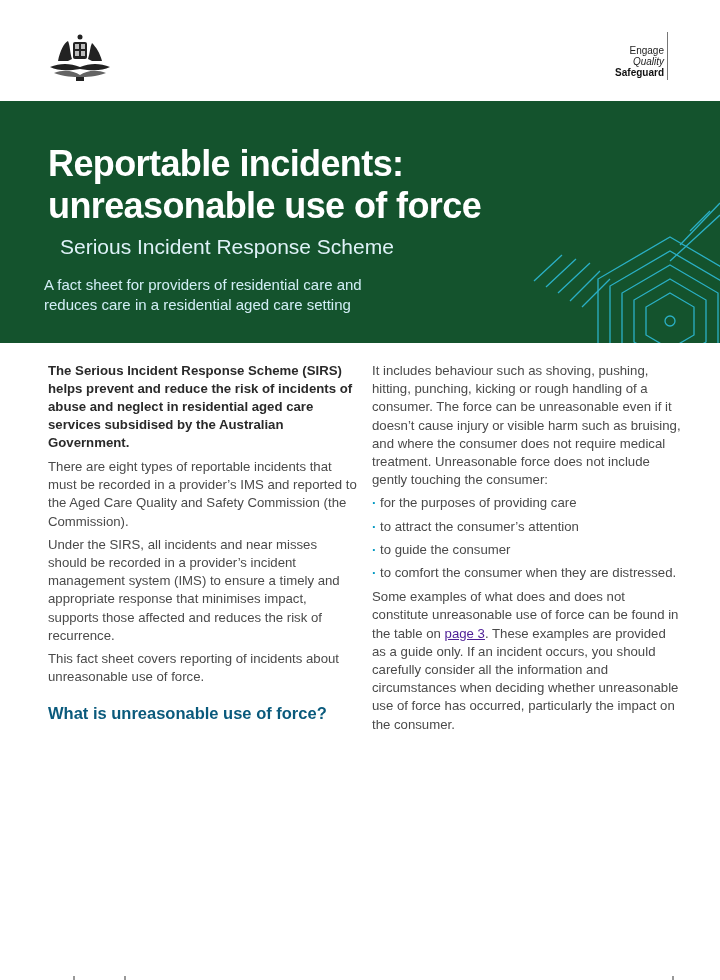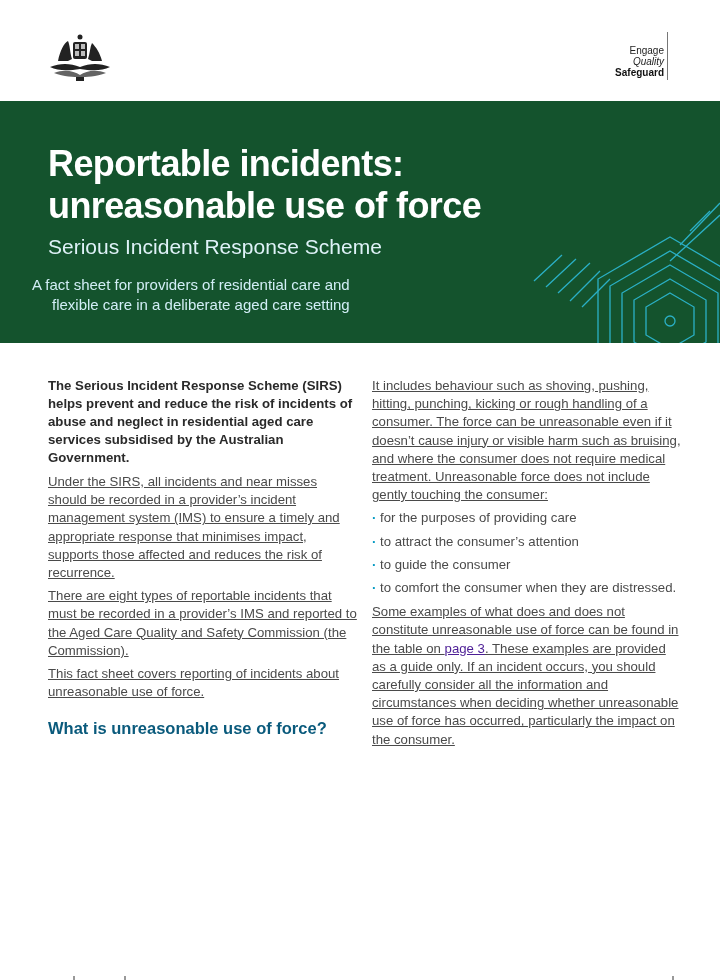--- a/index.html
+++ b/index.html
@@ -14,28 +14,28 @@
     .gov-line2 { font-family: "Liberation Serif", serif; font-weight: bold; font-size: 11.5px; color: #111; line-height: 14px; }
 
     .tagline { position: absolute; right: 56px; top: 45px; text-align: right; font-size: 10px; line-height: 11px; color: #222; }
     .tagline .t-engage { font-weight: normal; }
     .tagline .t-empower { font-style: italic; }
     .tagline .t-safeguard { font-weight: bold; color: #111; }
     .tag-rule { position: absolute; left: 667px; top: 32px; width: 1px; height: 48px; background: #777; }
 
     .banner { position: absolute; left: 0; top: 101px; width: 720px; height: 242px; background: #14532d; overflow: hidden; }
     .banner-title { position: absolute; left: 48px; top: 42px; color: #fff; font-weight: bold; font-size: 36px; line-height: 42px; letter-spacing: -0.6px; }
-    .banner-sub { position: absolute; left: 48px; top: 133px; color: #dff2f8; font-size: 21px; line-height: 26px; font-weight: normal; }
-    .banner-desc { position: absolute; left: 32px; top: 174px; color: #d2eef6; font-size: 15px; line-height: 20px; text-align: right; }
+    .banner-sub { position: absolute; left: 60px; top: 133px; color: #dff2f8; font-size: 21px; line-height: 26px; font-weight: normal; }
+    .banner-desc { position: absolute; left: 44px; top: 174px; color: #d2eef6; font-size: 15px; line-height: 20px; }
     .hex-pattern { position: absolute; left: 450px; top: 100px; width: 270px; height: 142px; }
 
-    .col { position: absolute; top: 377px; font-size: 13.2px; line-height: 18.2px; color: #4a4a4a; }
+    .col { position: absolute; top: 362px; font-size: 13.2px; line-height: 18.2px; color: #4a4a4a; }
     .col-left { left: 48px; width: 310px; }
     .col-right { left: 372px; width: 310px; }
-    .p { margin-bottom: 5px; text-decoration: underline; }
+    .p { margin-bottom: 5px; }
     .lead { font-weight: bold; color: #2a2a2a; font-size: 13.2px; line-height: 18px; margin-bottom: 6px; }
     .h2 { color: #0a5a7c; font-weight: bold; font-size: 16.5px; line-height: 22px; margin-top: 16px; margin-bottom: 12px; }
     ul.bullets { list-style: none; margin: 5px 0 6px 0; }
     ul.bullets li { position: relative; padding-left: 8px; margin-bottom: 5px; }
     ul.bullets li .dot { position: absolute; left: 0; top: 0; color: #0198c2; font-weight: bold; }
     .link { color: #4c1d95; text-decoration: underline; }
 
     .footer-marks { position: absolute; left: 0; top: 972px; width: 720px; height: 8px; }
     .fm { position: absolute; top: 4px; width: 2px; height: 4px; background: #999; }
   </style>
@@ -69,40 +69,40 @@
 </div>
 
 <div class="banner">
   <div class="banner-title">
     <div>Reportable incidents:</div>
     <div>unreasonable use of force</div>
   </div>
   <div class="banner-sub">Serious Incident Response Scheme</div>
   <div class="banner-desc">
     <div>A fact sheet for providers of residential care and</div>
-    <div>flexible care in a deliberate aged care setting</div>
+    <div>reduces care in a residential aged care setting</div>
   </div>
   <svg class="hex-pattern" viewBox="0 0 270 142">
     <g fill="none" stroke="#2fc0e0" stroke-width="1.3" opacity="0.85">
       <polygon points="220,92 244,106 244,134 220,148 196,134 196,106"></polygon>
       <polygon points="220,78 256,99 256,141 220,162 184,141 184,99"></polygon>
       <polygon points="220,64 268,92 268,148 220,176 172,148 172,92"></polygon>
       <polygon points="220,50 280,85 280,155 220,190 160,155 160,85"></polygon>
       <polygon points="220,36 292,78 292,162 220,204 148,162 148,78"></polygon>
       <circle cx="220" cy="120" r="5"></circle>
       <path d="M132 106 L160 78 M120 100 L150 70 M108 92 L140 62 M96 86 L126 58 M84 80 L112 54"></path>
       <path d="M260 10 L240 30 M270 2 L230 44 M270 14 L220 60"></path>
     </g>
   </svg>
 </div>
 
 <div class="col col-left">
   <p class="lead">The Serious Incident Response Scheme (SIRS) helps prevent and reduce the risk of incidents of abuse and neglect in residential aged care services subsidised by the Australian Government.</p>
+  <p class="p">There are eight types of reportable incidents that must be recorded in a provider’s IMS and reported to the Aged Care Quality and Safety Commission (the Commission).</p>
   <p class="p">Under the SIRS, all incidents and near misses should be recorded in a provider’s incident management system (IMS) to ensure a timely and appropriate response that minimises impact, supports those affected and reduces the risk of recurrence.</p>
-  <p class="p">There are eight types of reportable incidents that must be recorded in a provider’s IMS and reported to the Aged Care Quality and Safety Commission (the Commission).</p>
   <p class="p">This fact sheet covers reporting of incidents about unreasonable use of force.</p>
   <h2 class="h2">What is unreasonable use of force?</h2>
 </div>
 
 <div class="col col-right">
   <p class="p">It includes behaviour such as shoving, pushing, hitting, punching, kicking or rough handling of a consumer. The force can be unreasonable even if it doesn’t cause injury or visible harm such as bruising, and where the consumer does not require medical treatment. Unreasonable force does not include gently touching the consumer:</p>
   <ul class="bullets">
     <li><span class="dot">·</span><span>for the purposes of providing care</span></li>
     <li><span class="dot">·</span><span>to attract the consumer’s attention</span></li>
     <li><span class="dot">·</span><span>to guide the consumer</span></li>

